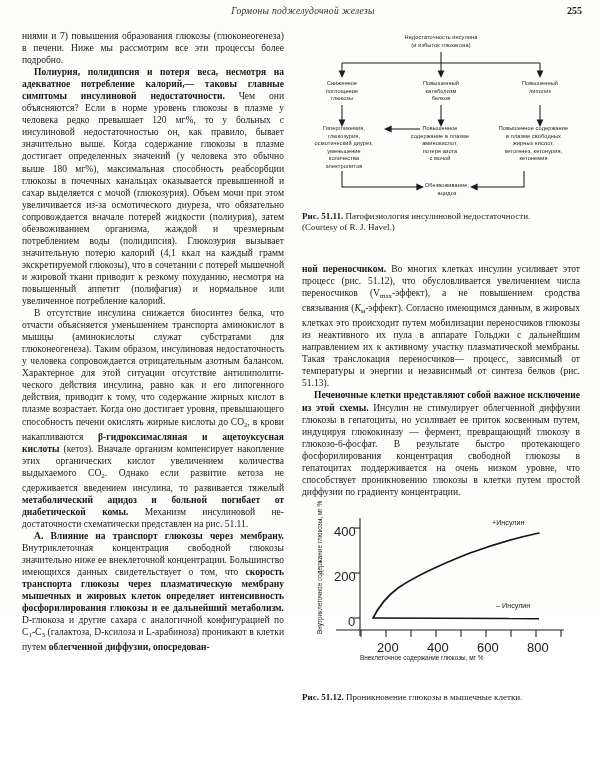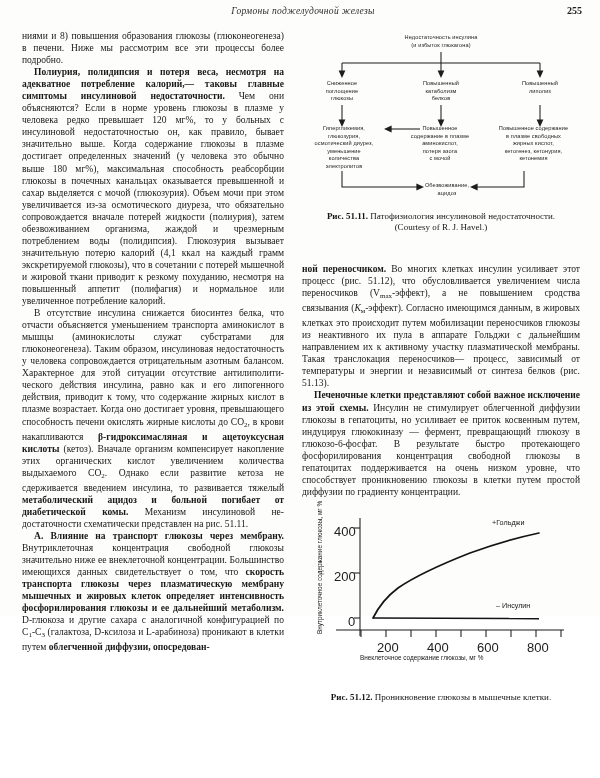--- a/index.html
+++ b/index.html
@@ -93,21 +93,21 @@
     font-size: 5.6px;
     line-height: 7.6px;
     color: #242424;
     letter-spacing: .1px;
   }
 
   
   .caption {
     font-size: 9px;
     line-height: 11px;
-    text-align: center;
+    text-align: left;
     color: #171717;
     margin-top: 6px;
   }
   .caption .lead { font-weight: bold; }
   .caption .credit { font-style: normal; }
 
   
   .fig-chart {
     position: relative;
     width: 278px;
@@ -135,21 +135,21 @@
 
 <div class="page">
 
   <div class="runhead">
     <div class="runhead-title">Гормоны поджелудочной железы</div>
     <div class="runhead-page">255</div>
   </div>
 
   <div class="col-left">
     <div class="bodytext">
-      <p class="noind">ниями и 8) повышения образования глюкозы (глюко­неогенеза) в печени. Ниже мы рассмотрим все эти процессы более подробно.</p>
+      <p class="noind">ниями и 7) повышения образования глюкозы (глюко­неогенеза) в печени. Ниже мы рассмотрим все эти процессы более подробно.</p>
       <p><b>Полиурия, полидипсия и потеря веса, несмотря на адекватное потребление калорий,— таковы главные симптомы инсулиновой недостаточности.</b> Чем они объясняются? Если в норме уровень глюкозы в плаз­ме у человека редко превышает 120 мг%, то у боль­ных с инсулиновой недостаточностью он, как прави­ло, бывает значительно выше. Когда содержание глюкозы в плазме достигает определенных значений (у человека это обычно выше 180 мг%), максималь­ная способность реабсорбции глюкозы в почечных канальцах оказывается превышенной и сахар выде­ляется с мочой (глюкозурия). Объем мочи при этом увеличивается из-за осмотического диуреза, что обя­зательно сопровождается вначале потерей жидкости (полиурия), затем обезвоживанием организма, жа­ждой и чрезмерным потреблением воды (полидип­сия). Глюкозурия вызывает значительную потерю калорий (4,1 ккал на каждый грамм экскретируемой глюкозы), что в сочетании с потерей мышечной и жировой ткани приводит к резкому похуданию, не­смотря на повышенный аппетит (полифагия) и нор­мальное или увеличенное потребление калорий.</p>
       <p>В отсутствие инсулина снижается биосинтез бел­ка, что отчасти объясняется уменьшением транспор­та аминокислот в мышцы (аминокислоты служат субстратами для глюконеогенеза). Таким образом, инсулиновая недостаточность у человека сопрово­ждается отрицательным азотным балансом. Харак­терное для этой ситуации отсутствие антилиполити­ческого действия инсулина, равно как и его липоген­ного действия, приводит к тому, что содержание жирных кислот в плазме возрастает. Когда оно до­стигает уровня, превышающего способность печени окислять жирные кислоты до CO<span class="sub">2</span>, в крови накапли­ваются <b>β-гидроксимасляная и ацетоуксусная кислоты</b> (кетоз). Вначале организм компенсирует накопление этих органических кислот увеличением количества выдыхаемого CO<span class="sub">2</span>. Однако если развитие кетоза не сдерживается введением инсулина, то развивается тяжелый <b>метаболический ацидоз и больной погибает от диабетической комы.</b> Механизм инсулиновой не­достаточности схематически представлен на рис. 51.11.</p>
       <p><b>А. Влияние на транспорт глюкозы через мембрану.</b> Внутриклеточная концентрация свободной глюкозы значительно ниже ее внеклеточной концентрации. Большинство имеющихся данных свидетельствует о том, что <b>скорость транспорта глюкозы через плаз­матическую мембрану мышечных и жировых клеток определяет интенсивность фосфорилирования глюко­зы и ее дальнейший метаболизм.</b> D-глюкоза и другие сахара с аналогичной конфигурацией по C<span class="sub">1</span>-C<span class="sub">3</span> (га­лактоза, D-ксилоза и L-арабиноза) проникают в клетки путем <b>облегченной диффузии, опосредован-</b></p>
     </div>
   </div>
 
   <div class="col-right">
 
     <div class="fig-flow">
       <svg width="278" height="175" viewBox="0 0 278 175">
@@ -275,21 +275,21 @@
       <div class="ctext tick-lab" style="left:75px; top:128px;">200</div>
       <div class="ctext tick-lab" style="left:125px; top:128px;">400</div>
       <div class="ctext tick-lab" style="left:175px; top:128px;">600</div>
       <div class="ctext tick-lab" style="left:225px; top:128px;">800</div>
 
       <div class="ctext" style="left:58px; top:142px;">
         <span>Внеклеточное содержание глюкозы, мг %</span>
       </div>
 
       <div class="ctext series-lab" style="left:190px; top:6px;">
-        <span>+Гольджи</span>
+        <span>+Инсулин</span>
       </div>
       <div class="ctext series-lab" style="left:194px; top:89px;">
         <span>– Инсулин</span>
       </div>
     </div>
 
     <div class="caption" style="margin-top:18px;">
       <span class="lead">Рис. 51.12.</span>
       <span>Проникновение глюкозы в мышечные клетки.</span>
     </div>

